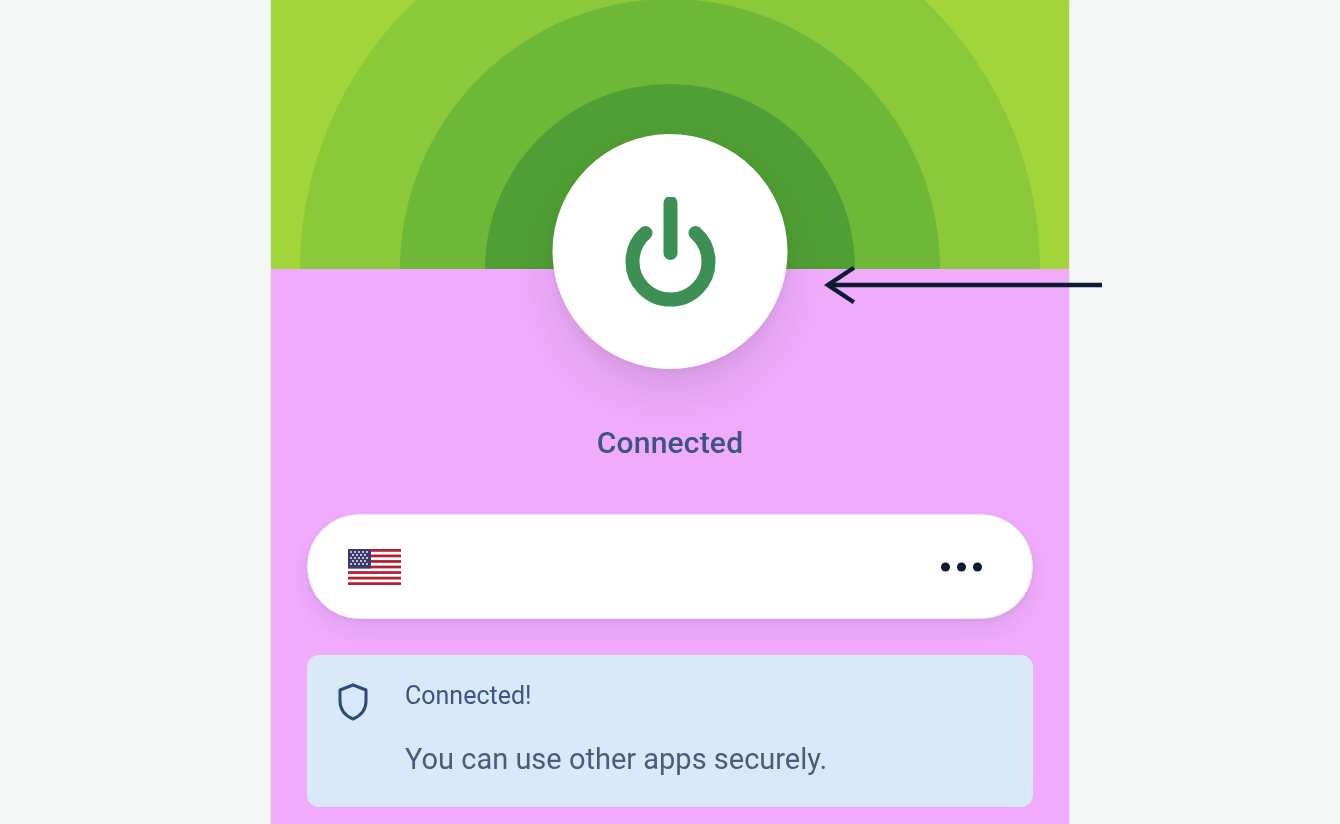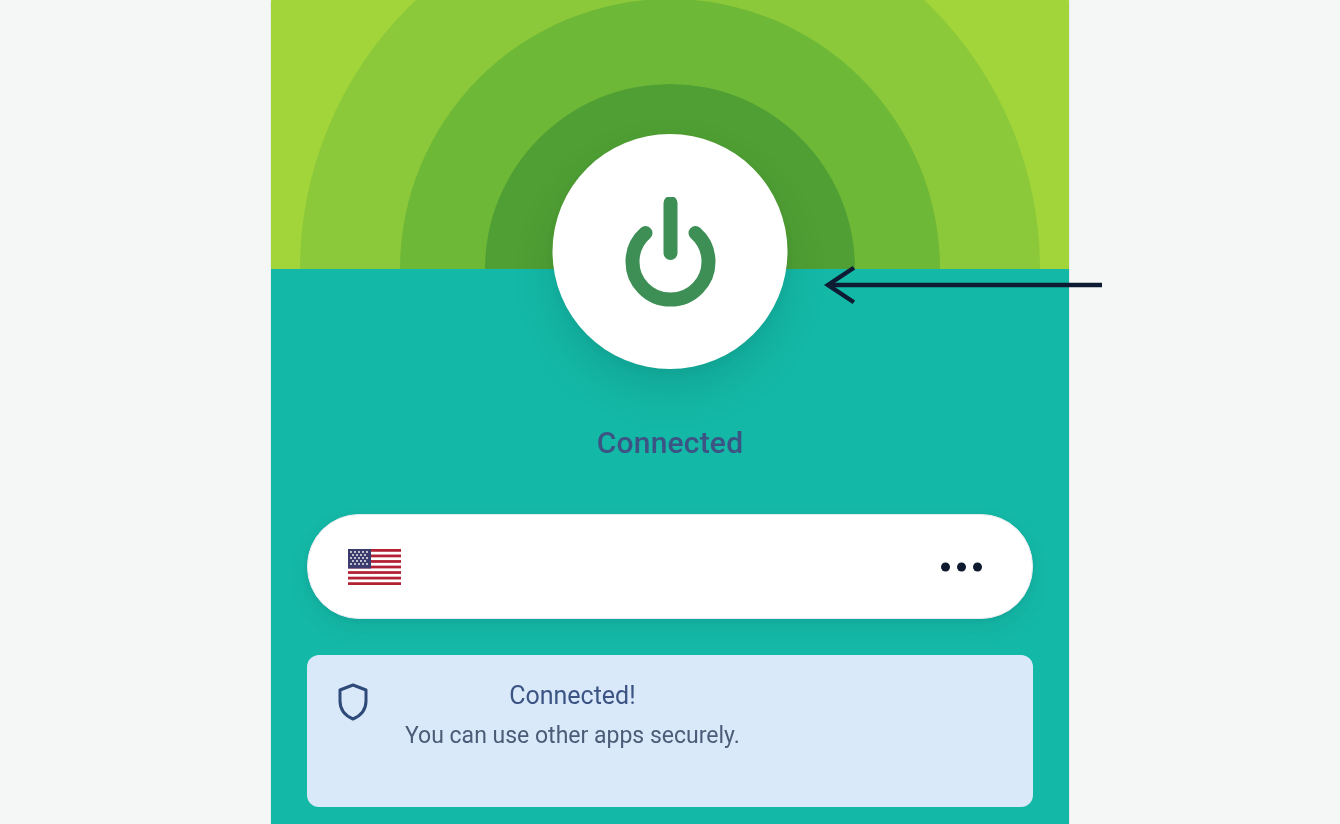--- a/index.html
+++ b/index.html
@@ -10,21 +10,21 @@
     background: #f5f6f6;
     font-family: -apple-system, BlinkMacSystemFont, "Segoe UI", Roboto, Helvetica, Arial, sans-serif;
     overflow: hidden;
   }
   .app {
     position: absolute;
     left: 270px;
     top: 0;
     width: 798px;
     height: 824px;
-    background: #14b8a6;
+    background: #f0abfc;
     border-left: 1px solid #e9eaea;
     border-right: 1px solid #e9eaea;
     display: flex;
     flex-direction: column;
     align-items: center;
   }
   .hero {
     position: relative;
     width: 100%;
     height: 269px;
@@ -113,38 +113,37 @@
   }
   .notice {
     margin-top: 36px;
     width: 726px;
     min-height: 152px;
     background: #dae9fa;
     border-radius: 12px;
     display: flex;
     padding: 26px 30px 30px 30px;
     box-sizing: border-box;
-    text-align: center;
   }
   .notice .shield {
     margin-top: 2px;
     margin-right: 36px;
     flex-shrink: 0;
   }
   .notice-texts {
     display: flex;
     flex-direction: column;
   }
   .notice-title {
     font-size: 25px;
     color: #3c5484;
   }
   .notice-msg {
-    margin-top: 12px;
-    font-size: 23px;
+    margin-top: 32px;
+    font-size: 29px;
     color: #4b5c77;
   }
   
   .annotation-arrow {
     position: absolute;
     top: 265px;
     left: 814px;
     pointer-events: none;
   }
 </style>

